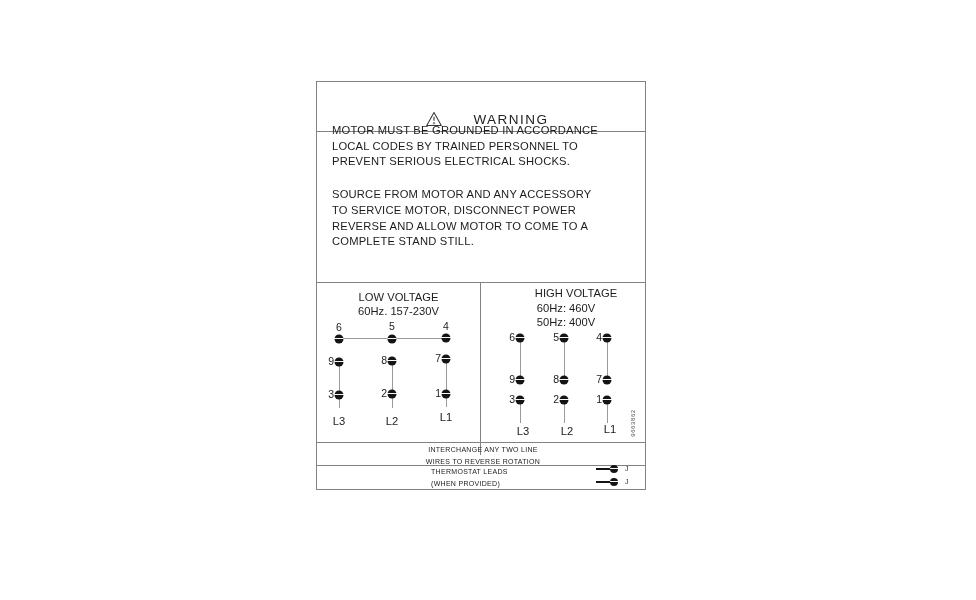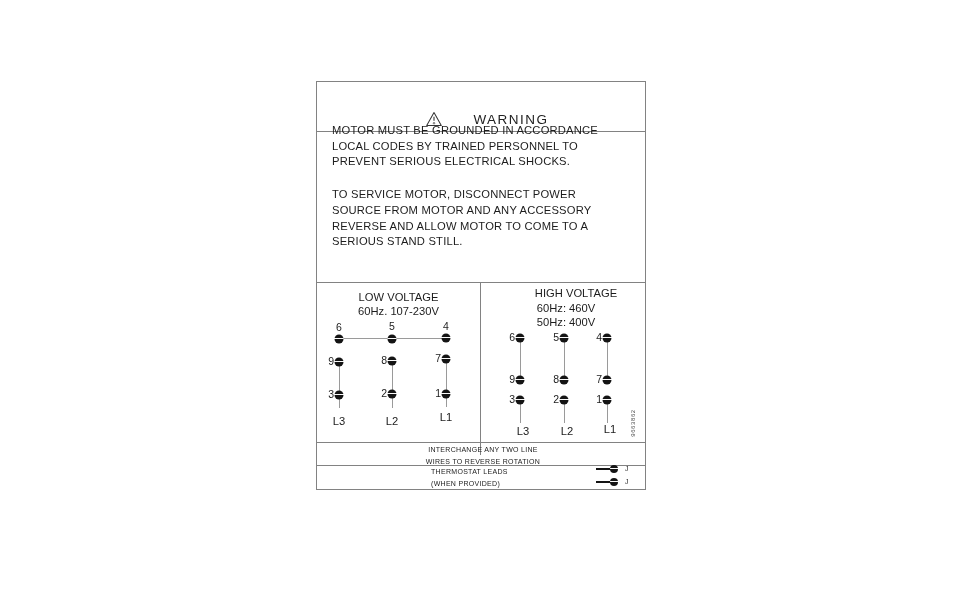--- a/index.html
+++ b/index.html
@@ -69,32 +69,32 @@
       <span class="hdr-title">WARNING</span>
     </div>
 
     <div class="body-text">
       <div class="p1">
         <div class="tline">MOTOR MUST BE GROUNDED IN ACCORDANCE</div>
         <div class="tline">LOCAL CODES BY TRAINED PERSONNEL TO</div>
         <div class="tline">PREVENT SERIOUS ELECTRICAL SHOCKS.</div>
       </div>
       <div class="p2">
+        <div class="tline">SOURCE FROM MOTOR AND ANY ACCESSORY</div>
         <div class="tline">TO SERVICE MOTOR, DISCONNECT POWER</div>
-        <div class="tline">SOURCE FROM MOTOR AND ANY ACCESSORY</div>
         <div class="tline">REVERSE AND ALLOW MOTOR TO COME TO A</div>
-        <div class="tline">SERIOUS STAND STILL.</div>
+        <div class="tline">COMPLETE STAND STILL.</div>
       </div>
     </div>
 
     <div class="cells">
 
       <div class="cell-low">
         <div class="diag-title" style="top:7px;">LOW VOLTAGE</div>
-        <div class="diag-title" style="top:21px;">60Hz. 107-230V</div>
+        <div class="diag-title" style="top:21px;">60Hz. 157-230V</div>
 
         <div class="hline" style="left:22px;top:55px;width:107px;"></div>
         <div class="vline" style="left:22px;top:79px;height:46px;"></div>
         <div class="vline" style="left:75px;top:78px;height:47px;"></div>
         <div class="vline" style="left:129px;top:76px;height:48px;"></div>
 
         <div class="dot" style="left:22px;top:56px;"></div>
         <div class="dot" style="left:75px;top:56px;"></div>
         <div class="dot" style="left:129px;top:55px;"></div>
         <div class="dot" style="left:22px;top:79px;"></div>

